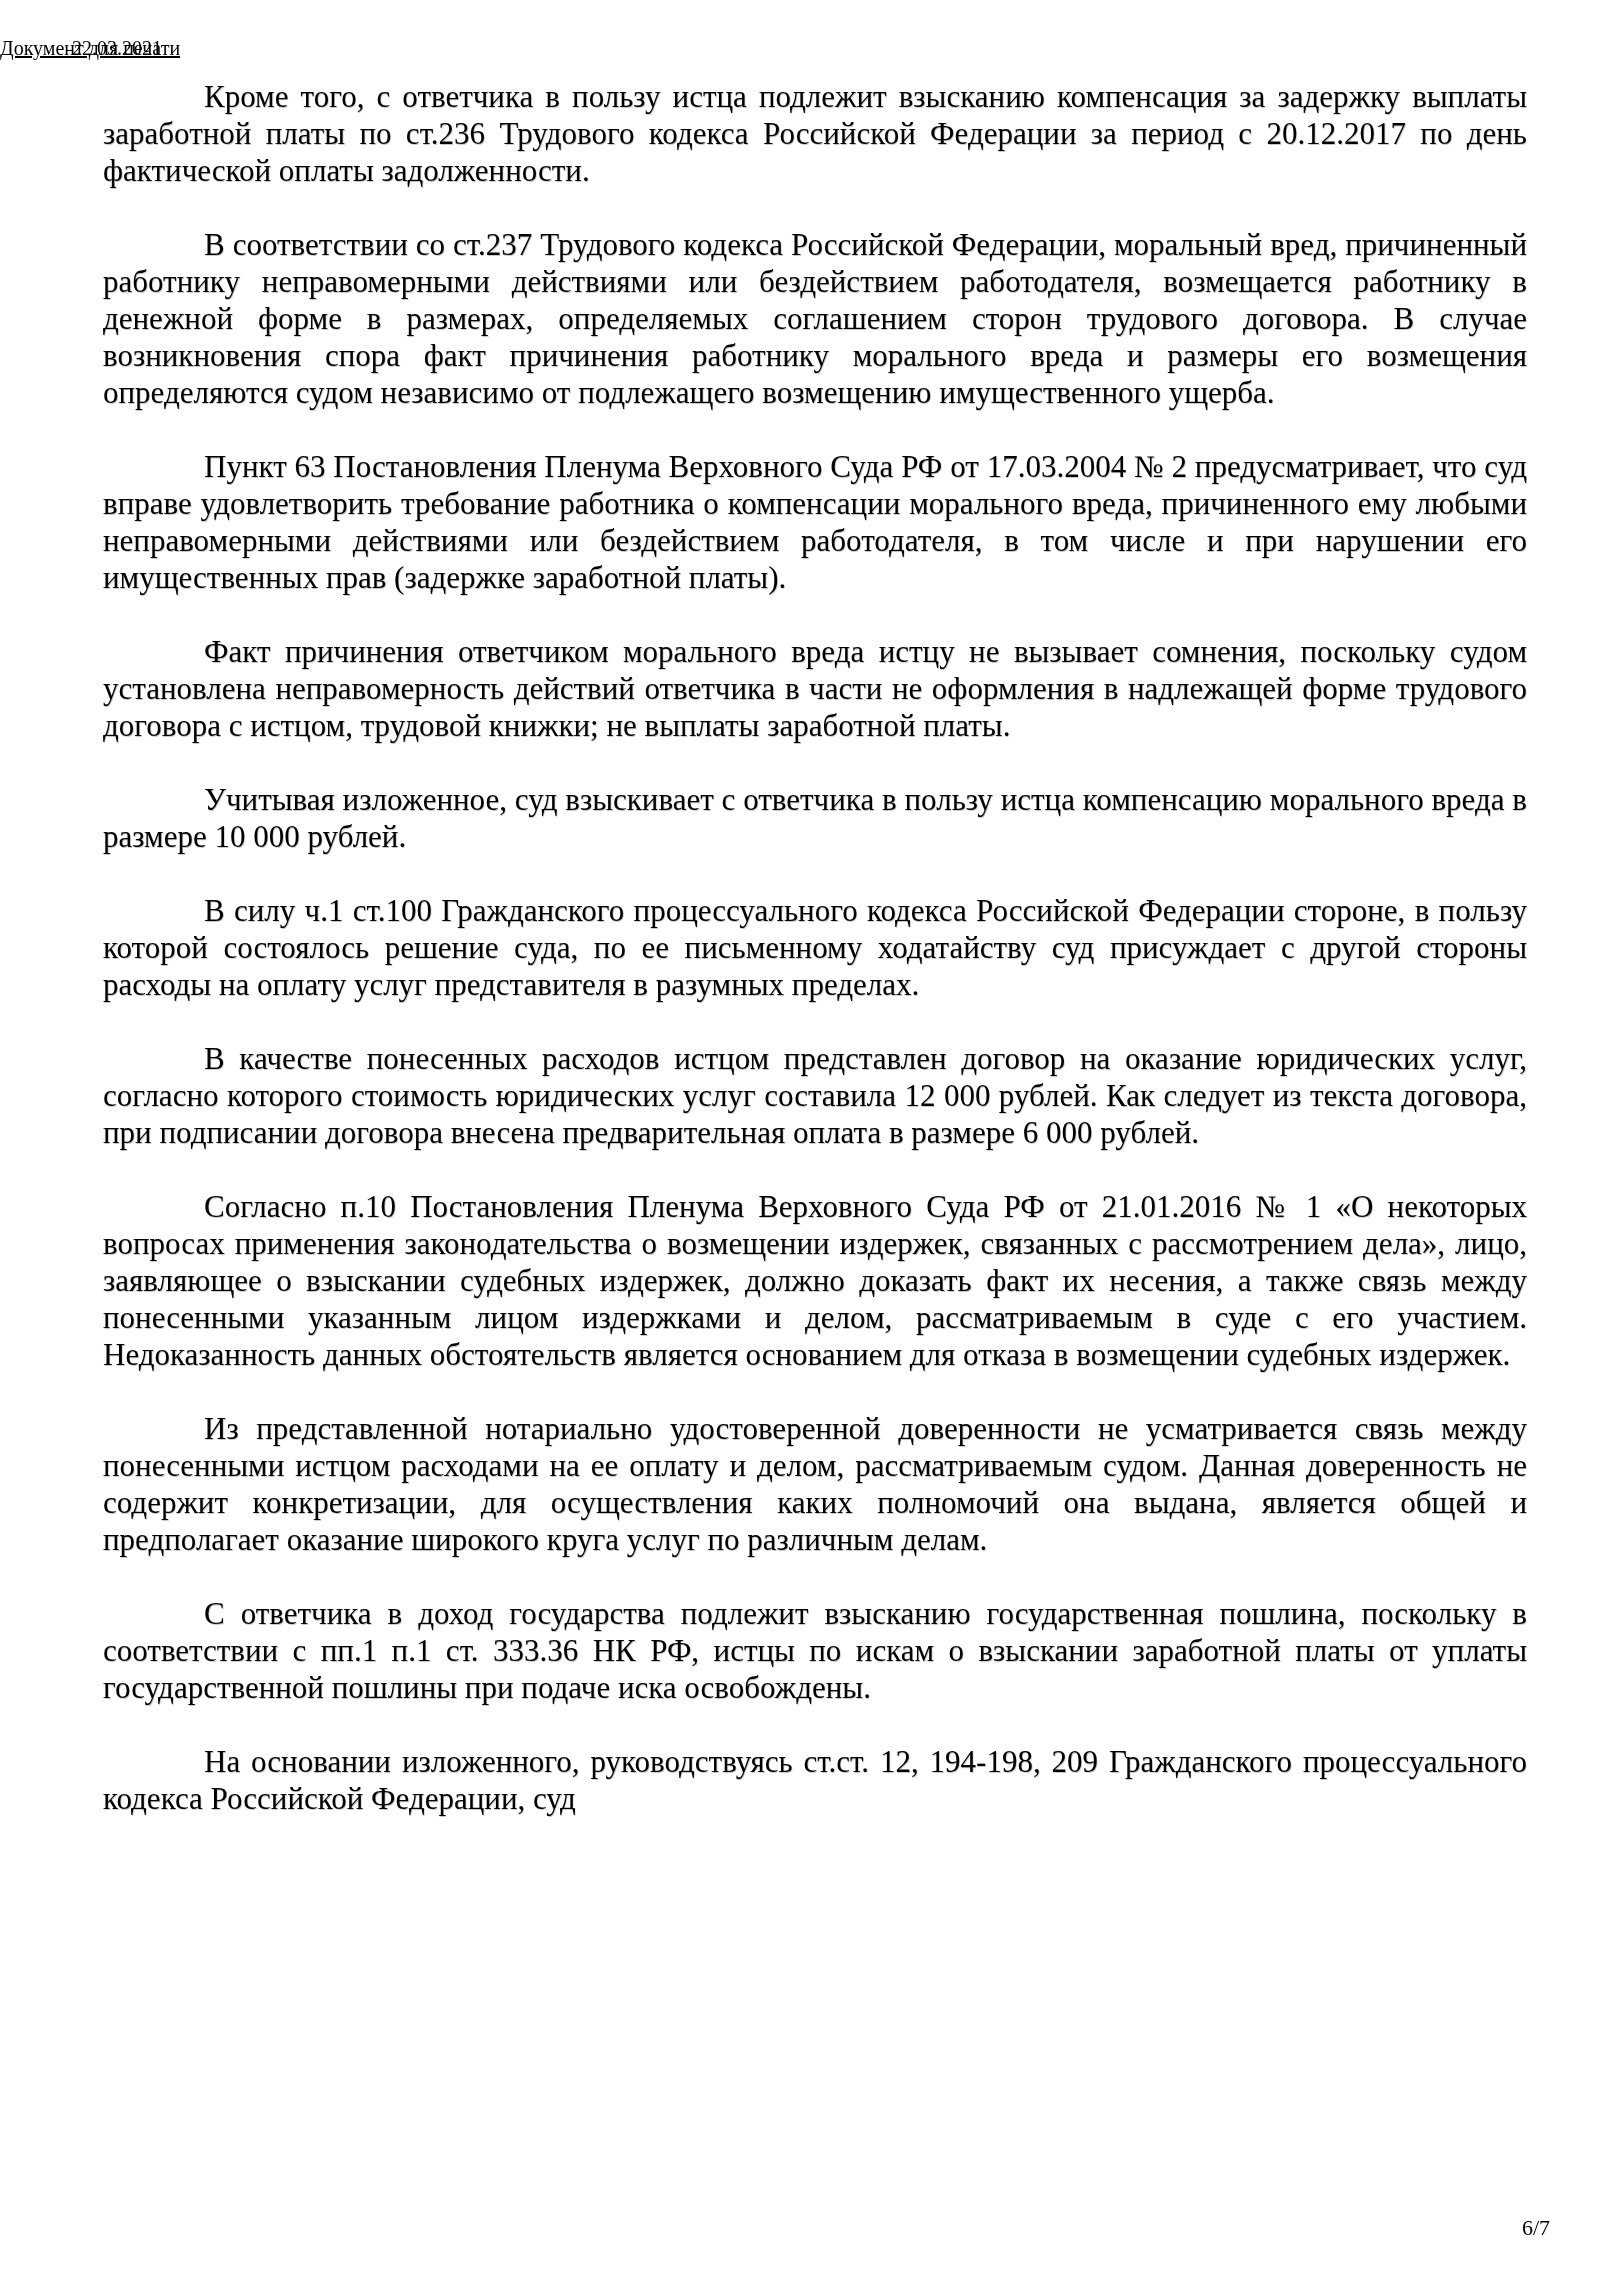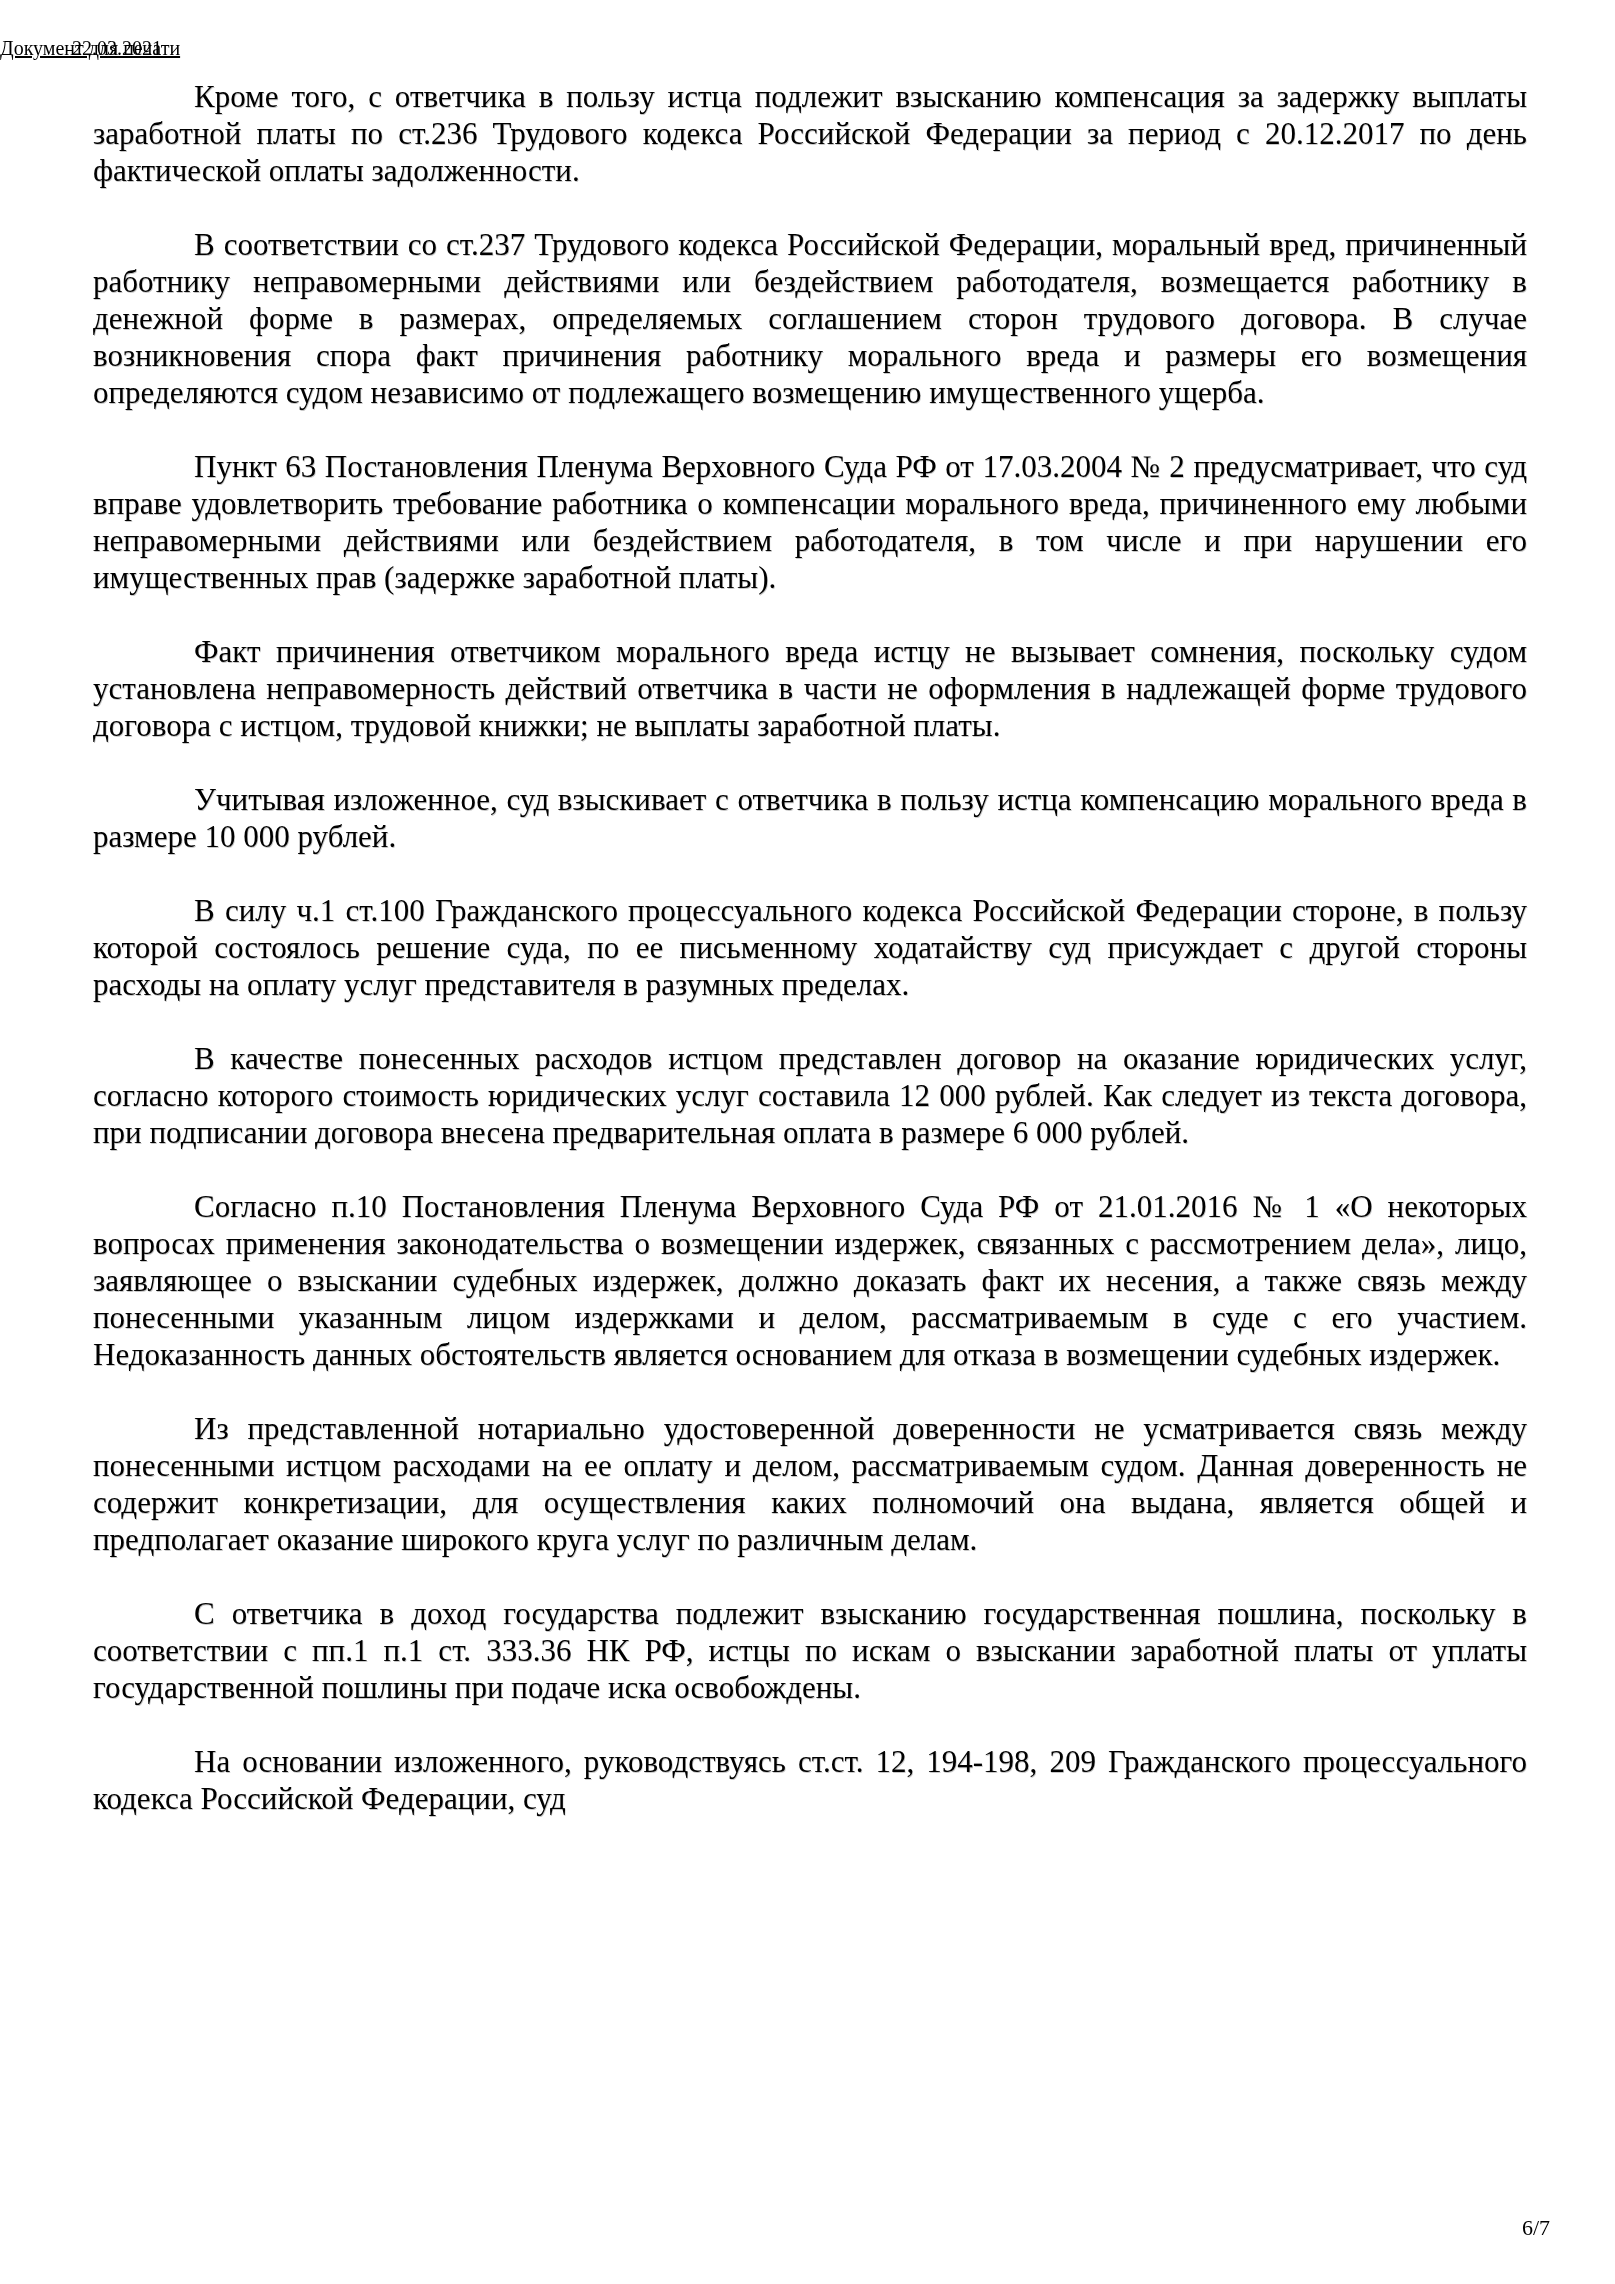--- a/index.html
+++ b/index.html
@@ -36,21 +36,21 @@
     position: absolute;
     left: 0;
     width: 100%;
     top: 0;
     white-space: nowrap;
     text-decoration: underline;
   }
   .content {
     position: absolute;
     top: 78px;
-    left: 93px;
+    left: 103px;
     right: 89px;
     text-align: justify;
     font-size: 31px;
     line-height: 37px;
     text-shadow: 0.7px 0.7px 0 rgba(0,0,0,0.22);
   }
   .content p {
     margin: 0 0 37px 0;
     text-indent: 101px;
   }

